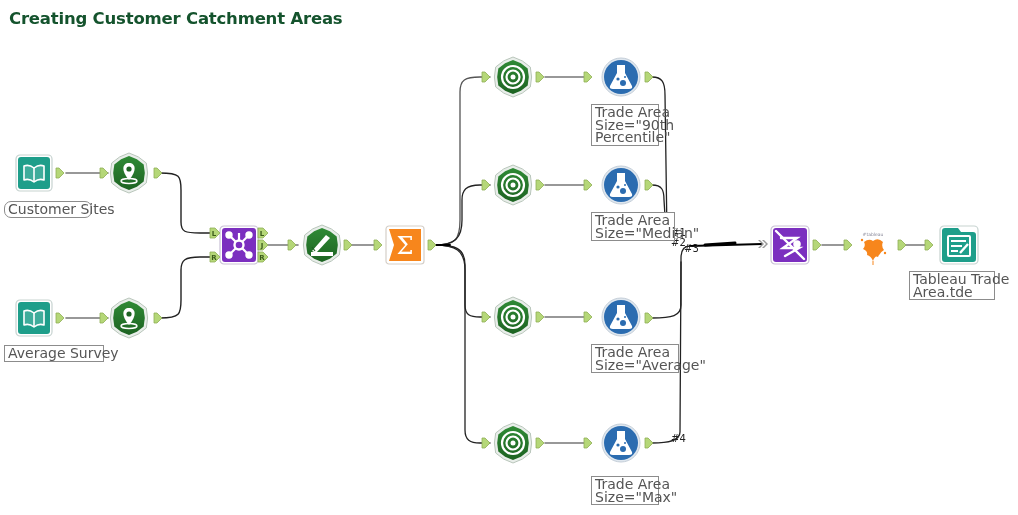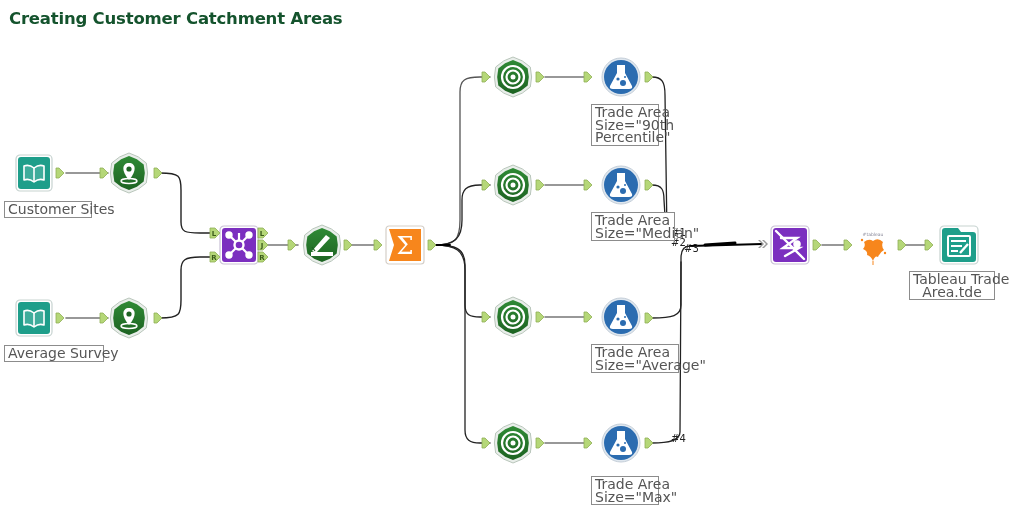--- a/index.html
+++ b/index.html
@@ -296,25 +296,25 @@
         <path d="M258,240 L263,240 L268,245 L263,250 L258,250 Z" fill="#b5d778" stroke="#8fae55" stroke-width="0.8"></path>
         <text x="262" y="248" font-size="7" font-weight="bold" text-anchor="middle" fill="#3a5a1a" font-family="DejaVu Sans, sans-serif">J</text>
       </g>
       <g>
         <path d="M258,252 L263,252 L268,257 L263,262 L258,262 Z" fill="#b5d778" stroke="#8fae55" stroke-width="0.8"></path>
         <text x="262" y="260" font-size="7" font-weight="bold" text-anchor="middle" fill="#3a5a1a" font-family="DejaVu Sans, sans-serif">R</text>
       </g>
     </g>
 </svg>
 
-<div class="annot" style="left:4px;top:201px;width:80px;">Customer Sites</div>
+<div class="annot" style="left:4px;top:201px;width:80px;border-radius:7px;">Customer Sites</div>
 <div class="annot" style="left:4px;top:345px;width:92px;">Average Survey</div>
 <div class="annot" style="left:591px;top:104px;width:60px;">Trade Area
 Size="90th
 Percentile"</div>
 <div class="annot" style="left:591px;top:212px;width:76px;">Trade Area
 Size="Median"</div>
 <div class="annot" style="left:591px;top:344px;width:80px;">Trade Area
 Size="Average"</div>
 <div class="annot" style="left:591px;top:476px;width:60px;">Trade Area
 Size="Max"</div>
-<div class="annot" style="left:909px;top:271px;width:78px;text-align:center;">Tableau Trade
+<div class="annot" style="left:909px;top:271px;width:78px;">Tableau Trade
 Area.tde</div>
 
 </body></html>

